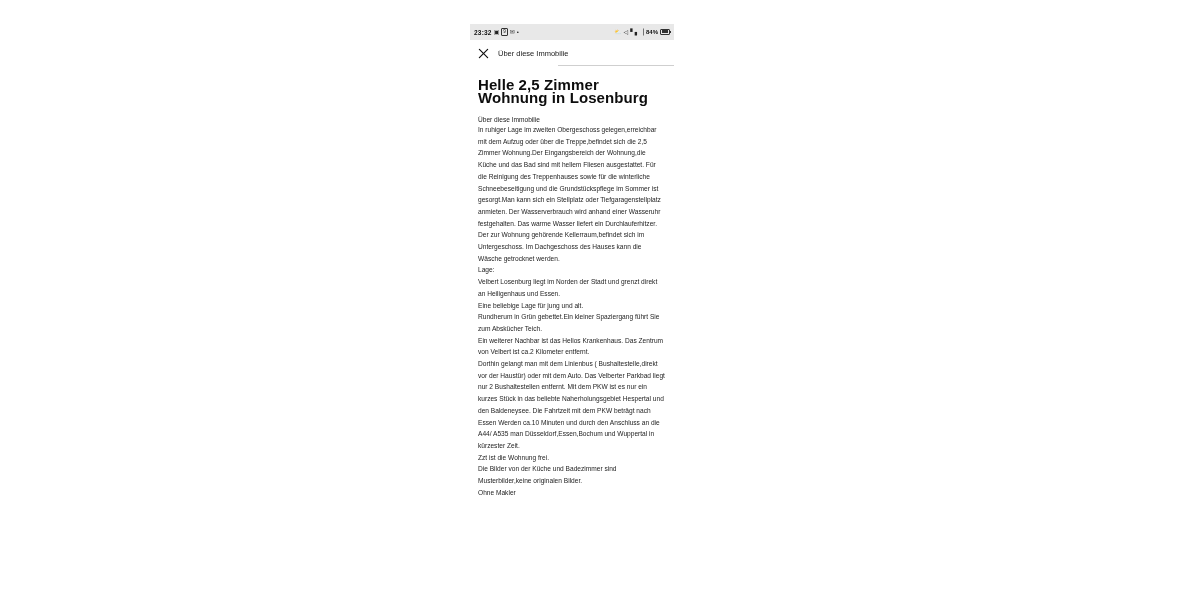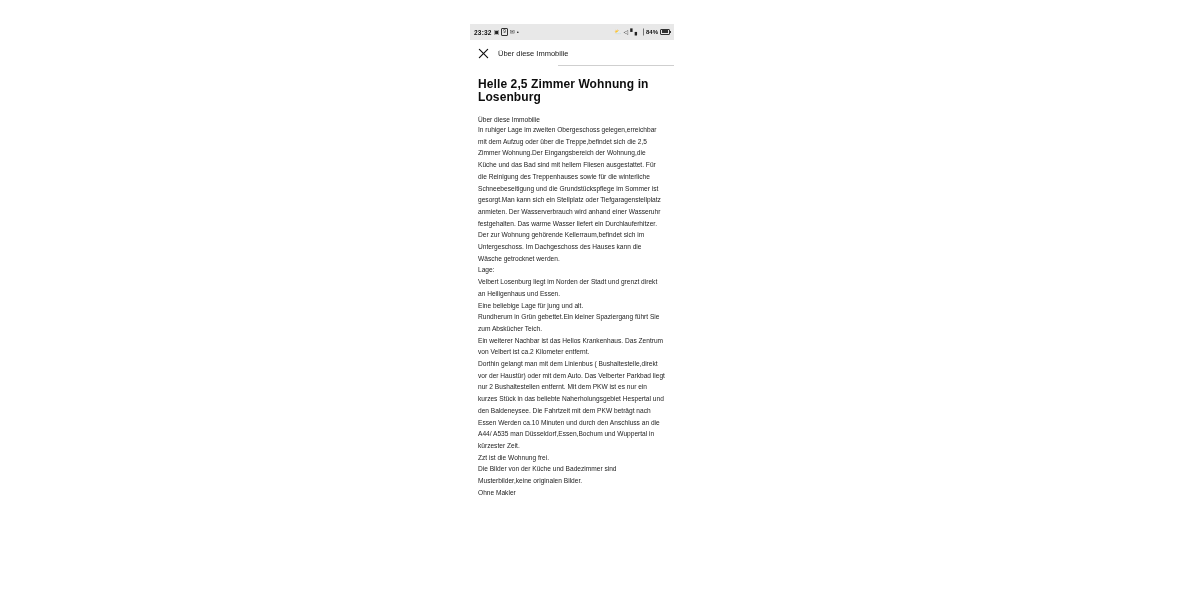--- a/index.html
+++ b/index.html
@@ -113,21 +113,21 @@
     height: 1px;
     background: #cfcfcf;
   }
 
   
   .content {
     padding: 6px 8px 0 8px;
     box-sizing: border-box;
   }
   .listing-title {
-    font-size: 12px;
+    font-size: 15px;
     font-weight: bold;
     color: #0d0d0d;
     line-height: 13px;
     margin: 6px 0 12px 0;
     letter-spacing: 0.1px;
   }
   .section-heading {
     font-size: 6.6px;
     color: #1a1a1a;
     margin-bottom: 1px;

